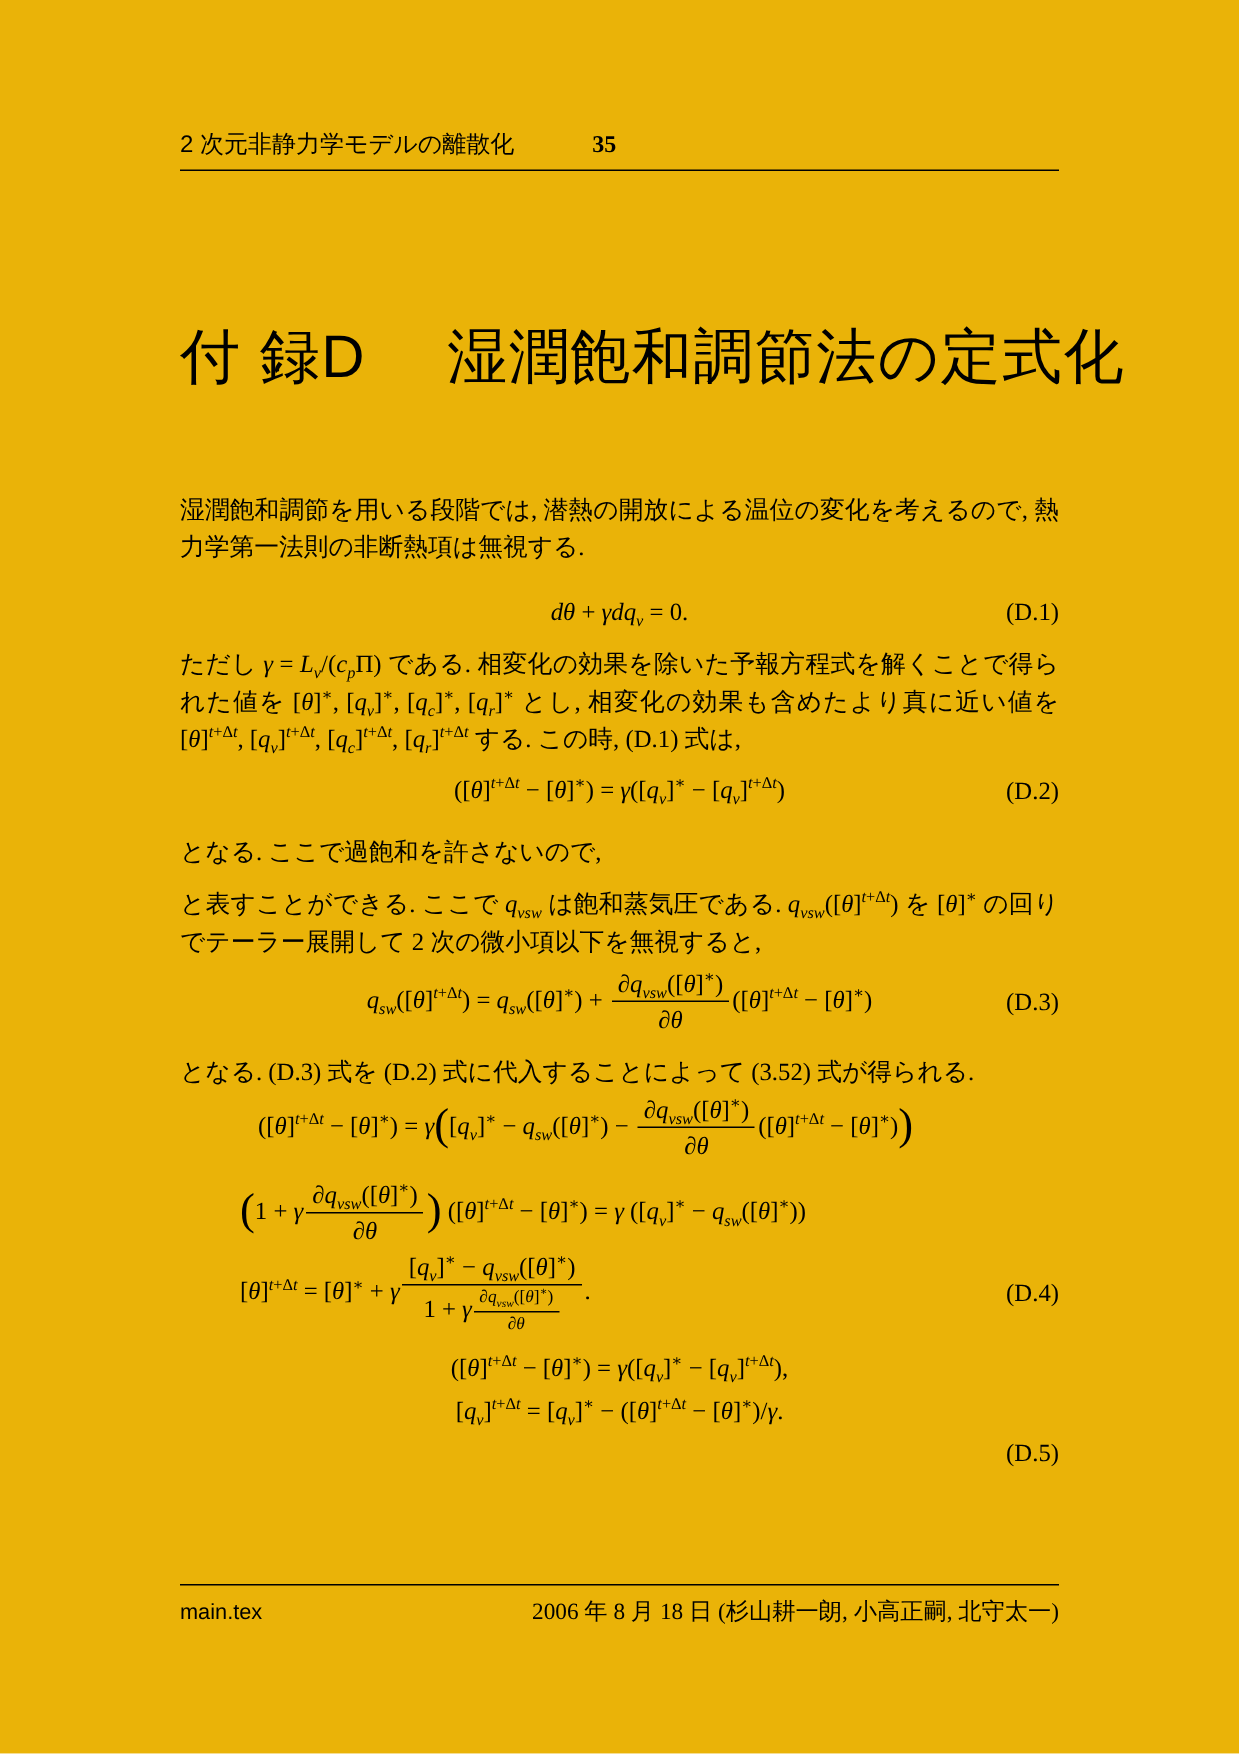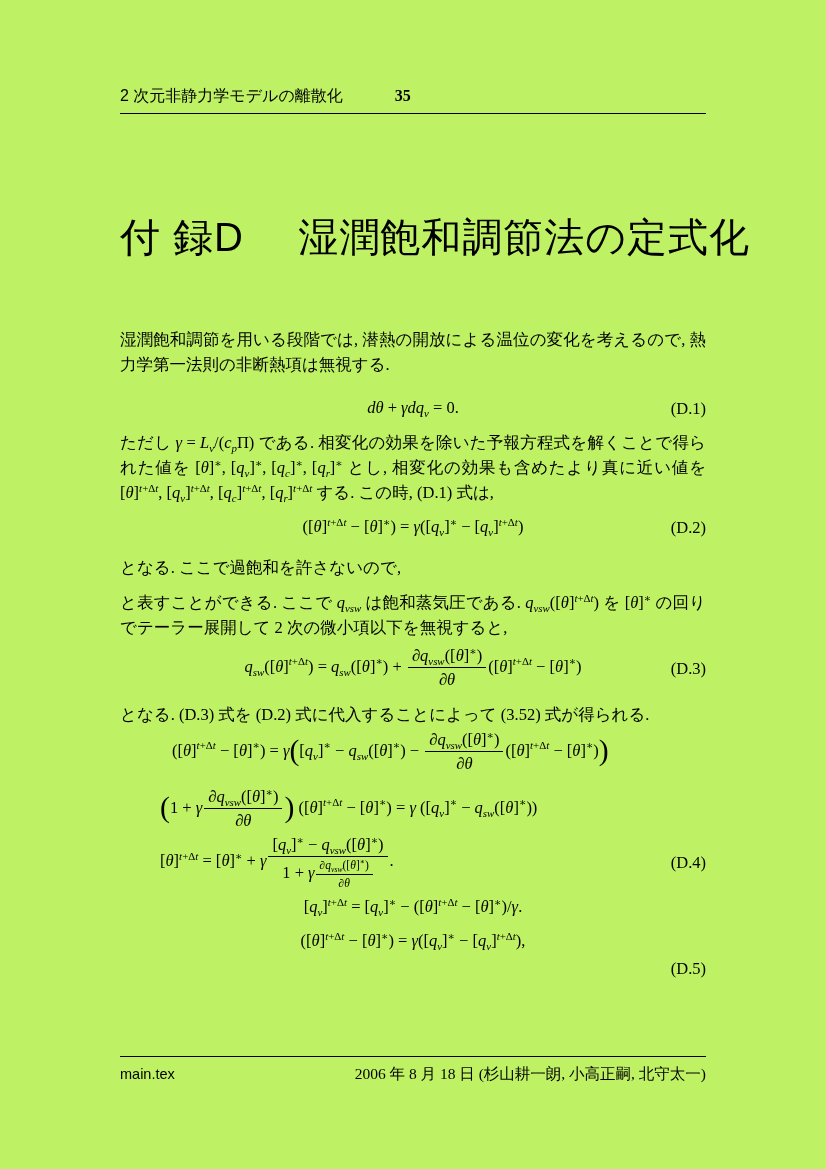--- a/index.html
+++ b/index.html
@@ -4,21 +4,21 @@
 <style>
   * { box-sizing: border-box; margin: 0; padding: 0; }
   html, body { background: #ffffff; }
   body {
     width: 826px; height: 1169px;
     font-family: "Liberation Serif", "DejaVu Serif", serif;
     color: #000;
   }
   .page {
     position: relative; width: 826px; height: 1169px;
-    background: #bef264; overflow: hidden;
+    background: #eab308; overflow: hidden;
   }
 
   
   .running-header {
     position: absolute; top: 86px; left: 120px; width: 586px;
     display: flex; align-items: baseline;
     font-family: "Liberation Sans", "DejaVu Sans", sans-serif;
     font-size: 16px; font-weight: 500;
     padding-bottom: 6px; border-bottom: 1.5px solid #000;
     white-space: nowrap;
@@ -141,26 +141,26 @@
     <div class="eqrow align b10">
       <span class="eqbody"><span class="big">(</span>1 + <i>γ</i><span class="frac"><span class="num">∂<i>q</i><sub><i>vsw</i></sub>([<i>θ</i>]<sup>∗</sup>)</span><span class="den">∂<i>θ</i></span></span><span class="big">)</span> ([<i>θ</i>]<sup><i>t</i>+Δ<i>t</i></sup> − [<i>θ</i>]<sup>∗</sup>) = <i>γ</i> ([<i>q</i><sub><i>v</i></sub>]<sup>∗</sup> − <i>q</i><sub><i>sw</i></sub>([<i>θ</i>]<sup>∗</sup>))</span>
     </div>
 
     <div class="eqrow align b11">
       <span class="eqbody">[<i>θ</i>]<sup><i>t</i>+Δ<i>t</i></sup> = [<i>θ</i>]<sup>∗</sup> + <i>γ</i><span class="frac"><span class="num">[<i>q</i><sub><i>v</i></sub>]<sup>∗</sup> − <i>q</i><sub><i>vsw</i></sub>([<i>θ</i>]<sup>∗</sup>)</span><span class="den">1 + <i>γ</i><span class="frac sfrac"><span class="num">∂<i>q</i><sub><i>vsw</i></sub>([<i>θ</i>]<sup>∗</sup>)</span><span class="den">∂<i>θ</i></span></span></span></span>.</span>
       <span class="eqtag">(D.4)</span>
     </div>
 
 
+    <div class="eqrow b13">
+      <span class="eqbody">([<i>θ</i>]<sup><i>t</i>+Δ<i>t</i></sup> − [<i>θ</i>]<sup>∗</sup>) = <i>γ</i>([<i>q</i><sub><i>v</i></sub>]<sup>∗</sup> − [<i>q</i><sub><i>v</i></sub>]<sup><i>t</i>+Δ<i>t</i></sup>),</span>
+    </div>
+
     <div class="eqrow b14">
       <span class="eqbody">[<i>q</i><sub><i>v</i></sub>]<sup><i>t</i>+Δ<i>t</i></sup> = [<i>q</i><sub><i>v</i></sub>]<sup>∗</sup> − ([<i>θ</i>]<sup><i>t</i>+Δ<i>t</i></sup> − [<i>θ</i>]<sup>∗</sup>)/<i>γ</i>.</span>
-    </div>
-
-    <div class="eqrow b13">
-      <span class="eqbody">([<i>θ</i>]<sup><i>t</i>+Δ<i>t</i></sup> − [<i>θ</i>]<sup>∗</sup>) = <i>γ</i>([<i>q</i><sub><i>v</i></sub>]<sup>∗</sup> − [<i>q</i><sub><i>v</i></sub>]<sup><i>t</i>+Δ<i>t</i></sup>),</span>
     </div>
 
     <div class="eqrow tagonly b15">
       <span>(D.5)</span>
     </div>
 
   </div>
 
   <div class="page-footer">
     <span class="f-left">main.tex</span>

